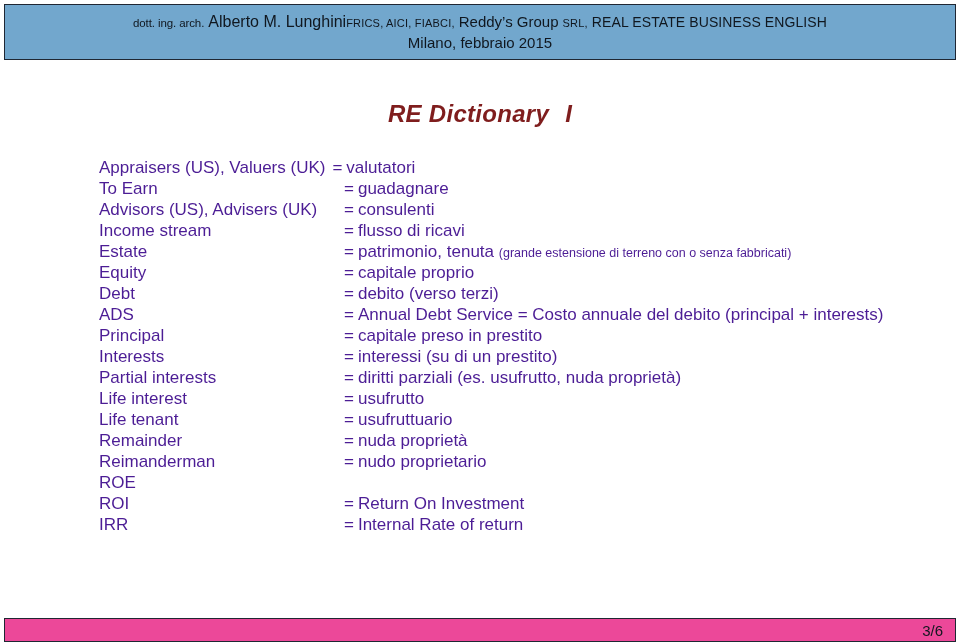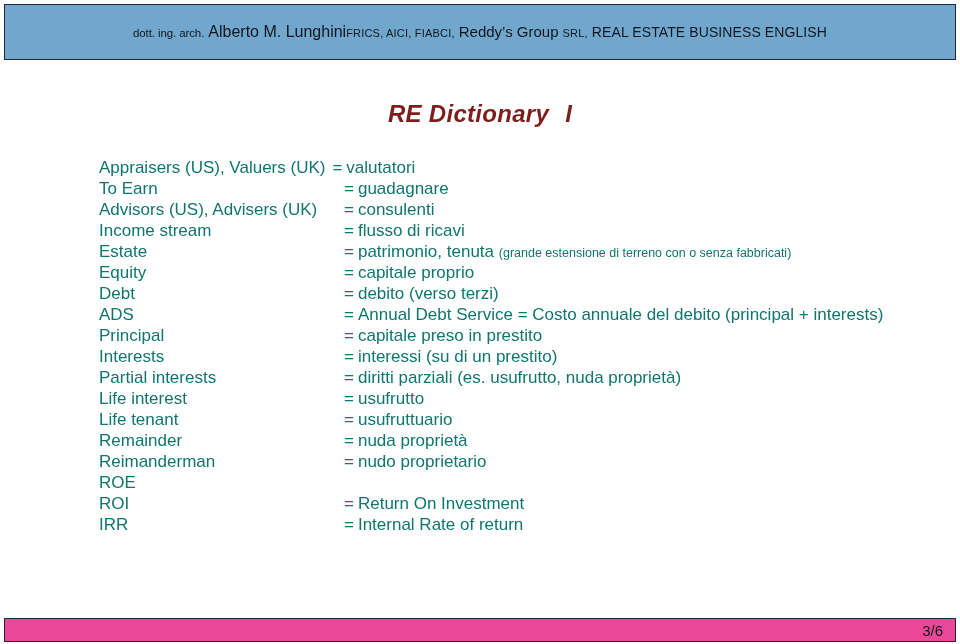--- a/index.html
+++ b/index.html
@@ -69,21 +69,21 @@
     left: 99px;
     top: 157px;
     width: 830px;
   }
   .gloss-row {
     display: flex;
     align-items: baseline;
     height: 21px;
     line-height: 21px;
     white-space: nowrap;
-    color: #0f766e;
+    color: #4c1d95;
   }
   .term {
     width: 245px;
     flex: 0 0 245px;
     font-size: 17px;
   }
   
   .gloss-row.wide .term {
     width: auto;
     flex: 0 0 auto;
@@ -121,20 +121,21 @@
 <body>
 
 <div id="slide-header">
   <div class="hdr-line hdr-line1">
     <span class="hdr-small">dott. ing. arch.</span>
     <span class="hdr-name">Alberto M. Lunghini</span><span class="hdr-caps">FRICS, AICI, FIABCI,</span>
     <span class="hdr-group">Reddy’s Group</span>
     <span class="hdr-srl">SRL,</span>
     <span class="hdr-course">REAL ESTATE BUSINESS ENGLISH</span>
   </div>
+  <div class="hdr-line hdr-line2">Milano, febbraio 2015</div>
 </div>
 
 <div id="slide-title">
   <span>RE Dictionary</span><span class="title-numeral">I</span>
 </div>
 
 <div id="glossary">
     <div class="gloss-row wide">
       <span class="term">Appraisers (US), Valuers (UK)</span>
       <span class="def"><span class="eq">=</span><span>valutatori</span></span>

